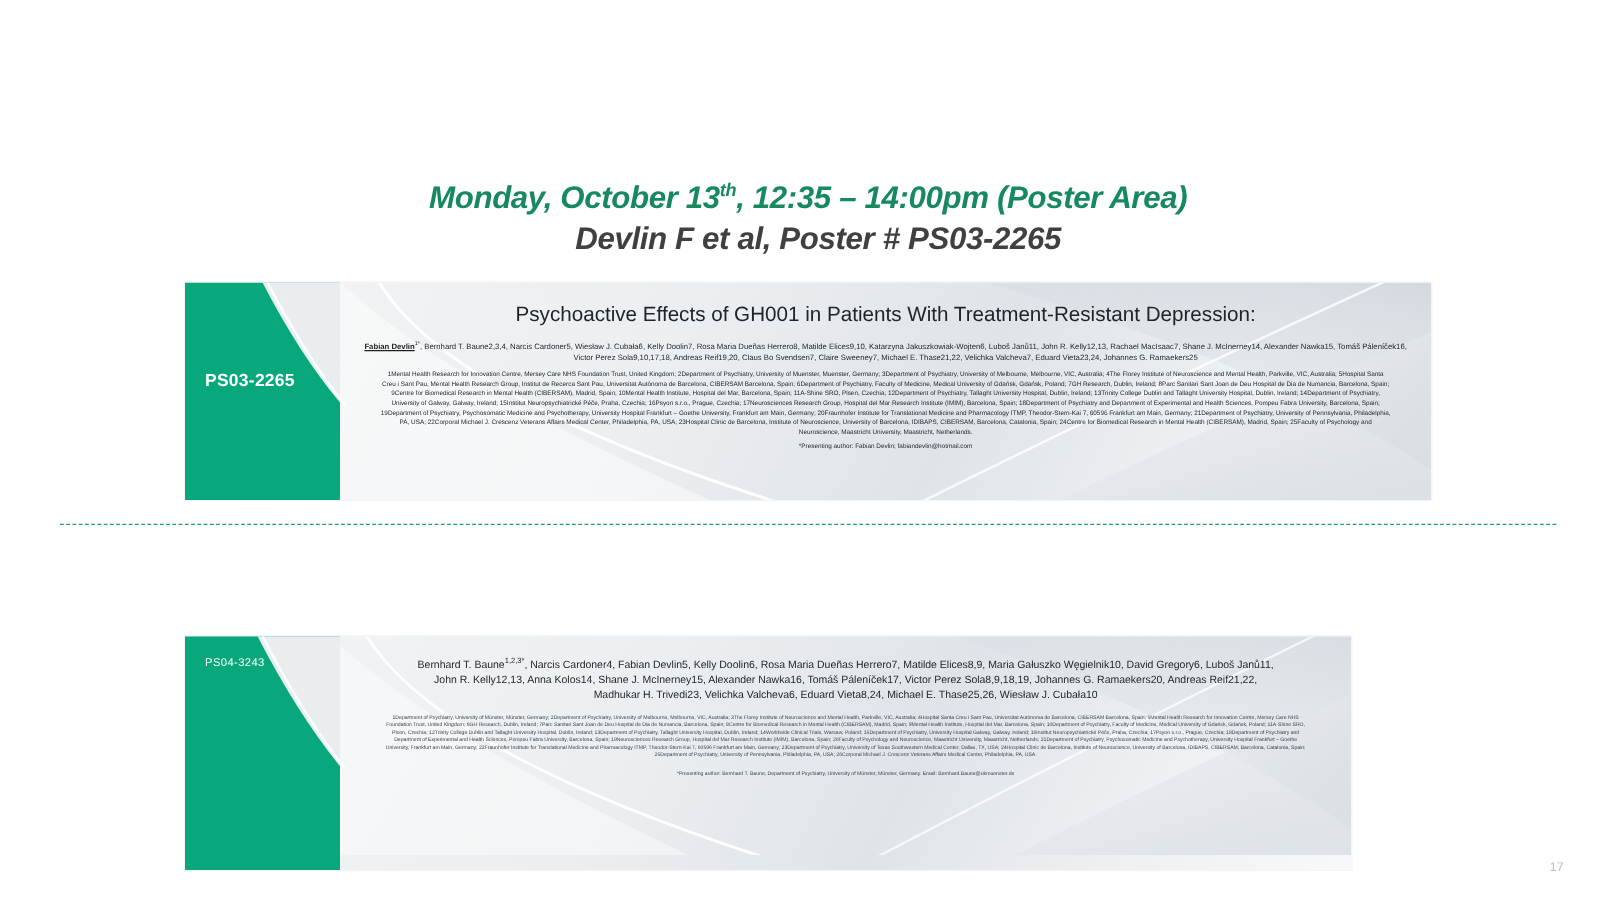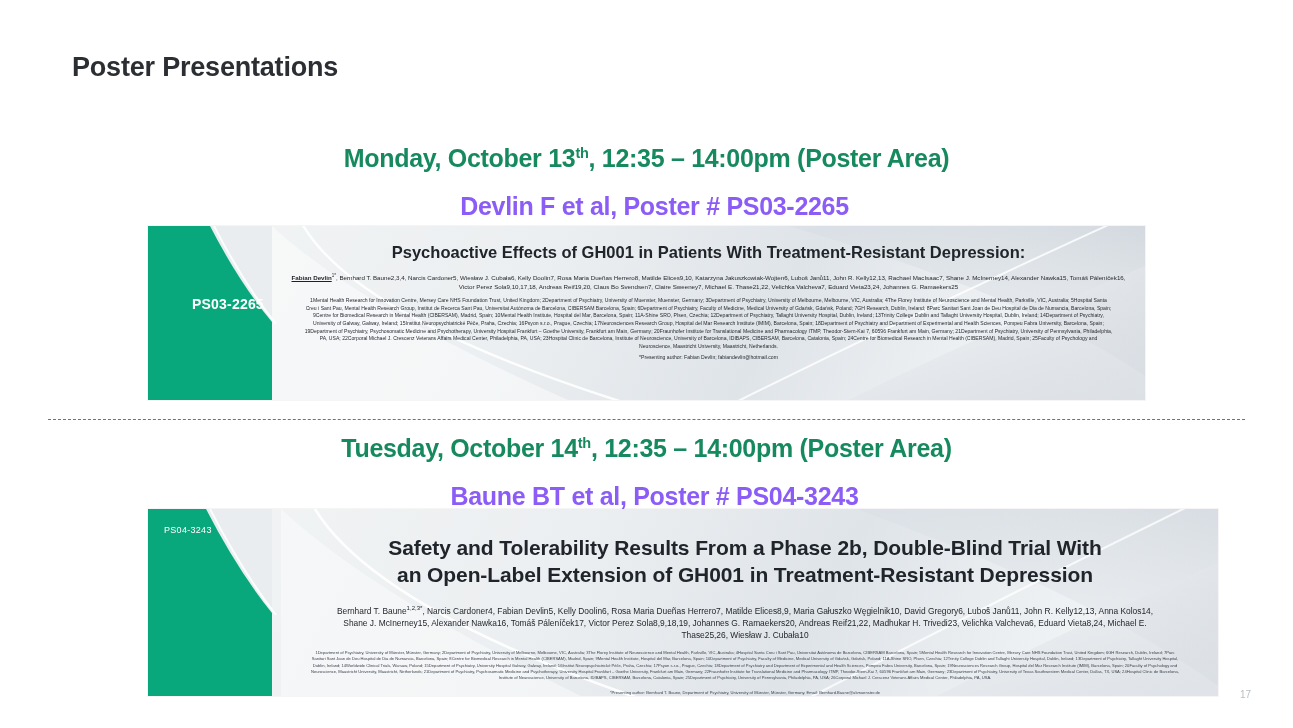--- a/index.html
+++ b/index.html
@@ -48,28 +48,28 @@
     white-space: nowrap;
   }
   .session-head .line1 sup {
     font-size: 0.58em;
     vertical-align: super;
     line-height: 0;
   }
   .session-head .line2 {
     font-size: 25px;
     font-weight: bold;
-    color: #8b5cf6;
+    color: #404040;
     letter-spacing: -0.3px;
-    margin-top: 19px;
+    margin-top: 4px;
     white-space: nowrap;
     padding-left: 16px;
   }
 
-  #session-1 { top: 144px; }
+  #session-1 { top: 144px; font-style: italic; }
   #session-2 { top: 434px; }
 
   
   .divider {
     position: absolute;
     left: 48px;
     top: 419px;
     width: 1197px;
     height: 0;
     border-top: 1.5px dashed #1c9c7a;
@@ -84,21 +84,21 @@
   }
   #poster-1 {
     left: 148px;
     top: 226px;
     width: 997px;
     height: 174px;
   }
   #poster-2 {
     left: 148px;
     top: 509px;
-    width: 1070px;
+    width: 933px;
     height: 187px;
   }
 
   
   .poster .swoosh {
     position: absolute;
     inset: 0;
     pointer-events: none;
   }
 
@@ -127,41 +127,40 @@
     color: #ffffff;
     font-weight: bold;
     white-space: nowrap;
   }
   #poster-1 .poster-id {
     left: 16px;
     top: 45%;
     transform: translateY(-50%);
     font-size: 14px;
     letter-spacing: 0.2px;
-    margin-left: 28px;
   }
   #poster-2 .poster-id {
     left: 16px;
     top: 16px;
     font-size: 9px;
     font-weight: normal;
     letter-spacing: 0.3px;
   }
 
   .poster-body {
     position: absolute;
     left: 124px;
     right: 0;
     top: 0;
     bottom: 0;
   }
 
   .poster-title {
     text-align: center;
-    font-weight: bold;
+    font-weight: normal;
     color: #20252b;
     line-height: 1.28;
     padding: 0 26px;
   }
   #poster-1 .poster-title {
     margin-top: 16px;
     font-size: 16.5px;
   }
   #poster-2 .poster-title {
     margin-top: 26px;
@@ -232,21 +231,20 @@
     bottom: 28px;
     font-size: 10px;
     color: #b9bfc4;
   }
 </style>
 </head>
 <body>
 
 <div class="slide">
 
-  <div class="slide-title">Poster Presentations</div>
 
   <div class="session-head" id="session-1">
     <div class="line1"><span>Monday, October 13</span><sup>th</sup><span>, 12:35 – 14:00pm (Poster Area)</span></div>
     <div class="line2">Devlin F et al, Poster # PS03-2265</div>
   </div>
 
   <div class="poster" id="poster-1">
     <svg class="swoosh" viewBox="0 0 997 174" preserveAspectRatio="none">
       <defs>
         <linearGradient id="g1a" x1="0" y1="0" x2="1" y2="1">
@@ -278,24 +276,20 @@
         <div>Psychoactive Effects of GH001 in Patients With Treatment-Resistant Depression:</div>
       </div>
       <div class="poster-authors"><span class="lead">Fabian Devlin</span><sup>1*</sup><span>, Bernhard T. Baune2,3,4, Narcis Cardoner5, Wiesław J. Cubała6, Kelly Doolin7, Rosa Maria Dueñas Herrero8, Matilde Elices9,10, Katarzyna Jakuszkowiak-Wojten6, Luboš Janů11, John R. Kelly12,13, Rachael MacIsaac7, Shane J. McInerney14, Alexander Nawka15, Tomáš Páleníček16, Victor Perez Sola9,10,17,18, Andreas Reif19,20, Claus Bo Svendsen7, Claire Sweeney7, Michael E. Thase21,22, Velichka Valcheva7, Eduard Vieta23,24, Johannes G. Ramaekers25</span></div>
       <div class="poster-affil">1Mental Health Research for Innovation Centre, Mersey Care NHS Foundation Trust, United Kingdom; 2Department of Psychiatry, University of Muenster, Muenster, Germany; 3Department of Psychiatry, University of Melbourne, Melbourne, VIC, Australia; 4The Florey Institute of Neuroscience and Mental Health, Parkville, VIC, Australia; 5Hospital Santa Creu i Sant Pau, Mental Health Research Group, Institut de Recerca Sant Pau, Universitat Autònoma de Barcelona, CIBERSAM Barcelona, Spain; 6Department of Psychiatry, Faculty of Medicine, Medical University of Gdańsk, Gdańsk, Poland; 7GH Research, Dublin, Ireland; 8Parc Sanitari Sant Joan de Deu Hospital de Dia de Numancia, Barcelona, Spain; 9Centre for Biomedical Research in Mental Health (CIBERSAM), Madrid, Spain; 10Mental Health Institute, Hospital del Mar, Barcelona, Spain; 11A-Shine SRO, Plsen, Czechia; 12Department of Psychiatry, Tallaght University Hospital, Dublin, Ireland; 13Trinity College Dublin and Tallaght University Hospital, Dublin, Ireland; 14Department of Psychiatry, University of Galway, Galway, Ireland; 15Institut Neuropsychiatrické Péče, Praha, Czechia; 16Psyon s.r.o., Prague, Czechia; 17Neurosciences Research Group, Hospital del Mar Research Institute (IMIM), Barcelona, Spain; 18Department of Psychiatry and Department of Experimental and Health Sciences, Pompeu Fabra University, Barcelona, Spain; 19Department of Psychiatry, Psychosomatic Medicine and Psychotherapy, University Hospital Frankfurt – Goethe University, Frankfurt am Main, Germany; 20Fraunhofer Institute for Translational Medicine and Pharmacology ITMP, Theodor-Stern-Kai 7, 60596 Frankfurt am Main, Germany; 21Department of Psychiatry, University of Pennsylvania, Philadelphia, PA, USA; 22Corporal Michael J. Crescenz Veterans Affairs Medical Center, Philadelphia, PA, USA; 23Hospital Clinic de Barcelona, Institute of Neuroscience, University of Barcelona, IDIBAPS, CIBERSAM, Barcelona, Catalonia, Spain; 24Centre for Biomedical Research in Mental Health (CIBERSAM), Madrid, Spain; 25Faculty of Psychology and Neuroscience, Maastricht University, Maastricht, Netherlands.</div>
       <div class="poster-note">*Presenting author: Fabian Devlin; fabiandevlin@hotmail.com</div>
     </div>
   </div>
 
   <div class="divider"></div>
 
-  <div class="session-head" id="session-2">
-    <div class="line1"><span>Tuesday, October 14</span><sup>th</sup><span>, 12:35 – 14:00pm (Poster Area)</span></div>
-    <div class="line2">Baune BT et al, Poster # PS04-3243</div>
-  </div>
 
   <div class="poster" id="poster-2">
     <svg class="swoosh" viewBox="0 0 997 187" preserveAspectRatio="none">
       <defs>
         <linearGradient id="g2a" x1="0" y1="0" x2="1" y2="1">
           <stop offset="0%" stop-color="#ffffff" stop-opacity="0.85"></stop>
           <stop offset="100%" stop-color="#c7ced6" stop-opacity="0.5"></stop>
         </linearGradient>
         <linearGradient id="g2b" x1="1" y1="0" x2="0" y2="1">
           <stop offset="0%" stop-color="#bcc5cf" stop-opacity="0.5"></stop>
@@ -311,24 +305,20 @@
 
     <div class="poster-band">
       <svg class="poster-band-curve" viewBox="0 0 124 187" preserveAspectRatio="none">
         <path d="M 58 0 Q 90 62 124 104 L 124 0 Z" fill="#e9edf0"></path>
         <path d="M 62 0 Q 94 62 128 106" stroke="#ffffff" stroke-width="2" fill="none" opacity="0.85"></path>
       </svg>
       <div class="poster-id">PS04-3243</div>
     </div>
 
     <div class="poster-body">
-      <div class="poster-title">
-        <div>Safety and Tolerability Results From a Phase 2b, Double-Blind Trial With</div>
-        <div>an Open-Label Extension of GH001 in Treatment-Resistant Depression</div>
-      </div>
       <div class="poster-authors"><span>Bernhard T. Baune</span><sup>1,2,3*</sup><span>, Narcis Cardoner4, Fabian Devlin5, Kelly Doolin6, Rosa Maria Dueñas Herrero7, Matilde Elices8,9, Maria Gałuszko Węgielnik10, David Gregory6, Luboš Janů11, John R. Kelly12,13, Anna Kolos14, Shane J. McInerney15, Alexander Nawka16, Tomáš Páleníček17, Victor Perez Sola8,9,18,19, Johannes G. Ramaekers20, Andreas Reif21,22, Madhukar H. Trivedi23, Velichka Valcheva6, Eduard Vieta8,24, Michael E. Thase25,26, Wiesław J. Cubała10</span></div>
       <div class="poster-affil">1Department of Psychiatry, University of Münster, Münster, Germany; 2Department of Psychiatry, University of Melbourne, Melbourne, VIC, Australia; 3The Florey Institute of Neuroscience and Mental Health, Parkville, VIC, Australia; 4Hospital Santa Creu i Sant Pau, Universitat Autònoma de Barcelona, CIBERSAM Barcelona, Spain; 5Mental Health Research for Innovation Centre, Mersey Care NHS Foundation Trust, United Kingdom; 6GH Research, Dublin, Ireland; 7Parc Sanitari Sant Joan de Deu Hospital de Dia de Numancia, Barcelona, Spain; 8Centre for Biomedical Research in Mental Health (CIBERSAM), Madrid, Spain; 9Mental Health Institute, Hospital del Mar, Barcelona, Spain; 10Department of Psychiatry, Faculty of Medicine, Medical University of Gdańsk, Gdańsk, Poland; 11A-Shine SRO, Plsen, Czechia; 12Trinity College Dublin and Tallaght University Hospital, Dublin, Ireland; 13Department of Psychiatry, Tallaght University Hospital, Dublin, Ireland; 14Worldwide Clinical Trials, Warsaw, Poland; 15Department of Psychiatry, University Hospital Galway, Galway, Ireland; 16Institut Neuropsychiatrické Péče, Praha, Czechia; 17Psyon s.r.o., Prague, Czechia; 18Department of Psychiatry and Department of Experimental and Health Sciences, Pompeu Fabra University, Barcelona, Spain; 19Neurosciences Research Group, Hospital del Mar Research Institute (IMIM), Barcelona, Spain; 20Faculty of Psychology and Neuroscience, Maastricht University, Maastricht, Netherlands; 21Department of Psychiatry, Psychosomatic Medicine and Psychotherapy, University Hospital Frankfurt – Goethe University, Frankfurt am Main, Germany; 22Fraunhofer Institute for Translational Medicine and Pharmacology ITMP, Theodor-Stern-Kai 7, 60596 Frankfurt am Main, Germany; 23Department of Psychiatry, University of Texas Southwestern Medical Center, Dallas, TX, USA; 24Hospital Clinic de Barcelona, Institute of Neuroscience, University of Barcelona, IDIBAPS, CIBERSAM, Barcelona, Catalonia, Spain; 25Department of Psychiatry, University of Pennsylvania, Philadelphia, PA, USA; 26Corporal Michael J. Crescenz Veterans Affairs Medical Center, Philadelphia, PA, USA.</div>
       <div class="poster-note">*Presenting author: Bernhard T. Baune, Department of Psychiatry, University of Münster, Münster, Germany. Email: Bernhard.Baune@ukmuenster.de</div>
     </div>
   </div>
 
   <div class="page-number">17</div>
 
 </div>
 

